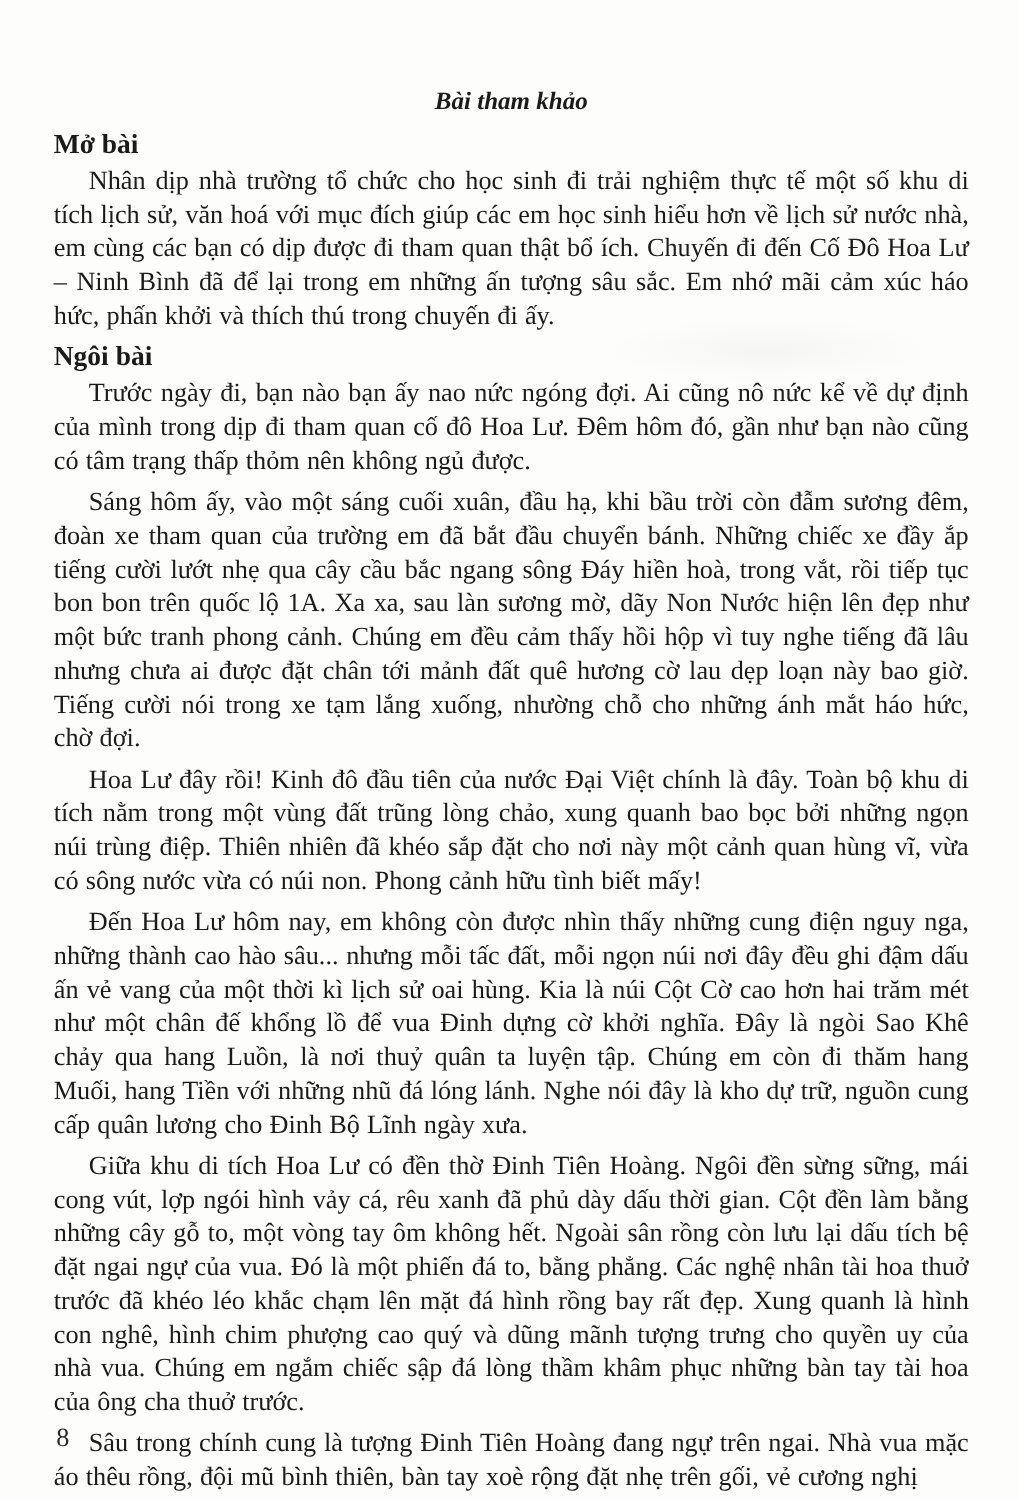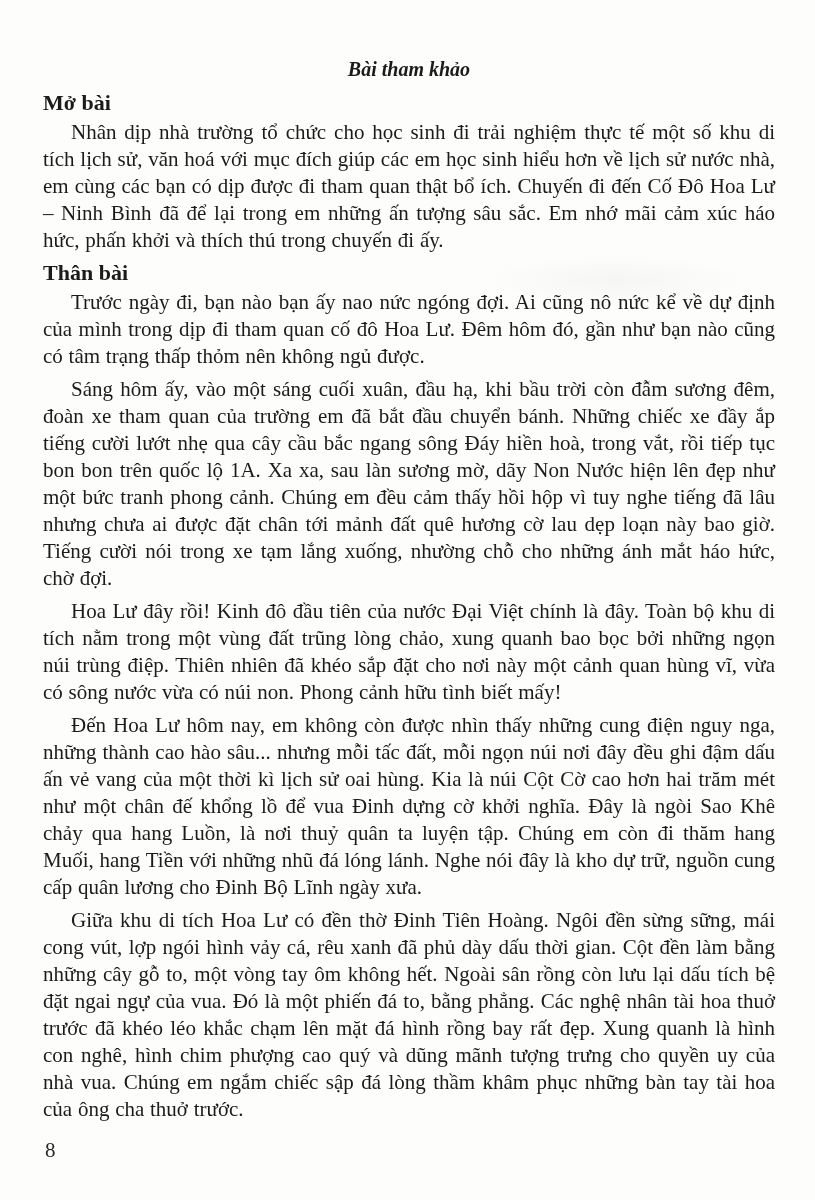--- a/index.html
+++ b/index.html
@@ -18,21 +18,21 @@
     overflow: hidden;
     font-family: "Liberation Serif", "DejaVu Serif", serif;
     color: #1b1b1b;
   }
   .essay-title {
     text-align: center;
     font-weight: bold;
     font-style: italic;
     font-size: 20px;
     line-height: 26px;
-    margin: 0 0 8px 0;
+    margin: 12px 0 8px 0;
   }
   .section-heading {
     font-size: 22px;
     font-weight: bold;
     line-height: 26px;
     margin: 2px 0 3px 0;
   }
   .para {
     font-size: 21px;
     line-height: 27px;
@@ -65,28 +65,29 @@
 <div class="page">
 
   <div class="scan-artifact"></div>
 
   <div class="essay-title">Bài tham khảo</div>
 
   <div class="section-heading">Mở bài</div>
 
   <p class="para">Nhân dịp nhà trường tổ chức cho học sinh đi trải nghiệm thực tế một số khu di tích lịch sử, văn hoá với mục đích giúp các em học sinh hiểu hơn về lịch sử nước nhà, em cùng các bạn có dịp được đi tham quan thật bổ ích. Chuyến đi đến Cố Đô Hoa Lư – Ninh Bình đã để lại trong em những ấn tượng sâu sắc. Em nhớ mãi cảm xúc háo hức, phấn khởi và thích thú trong chuyến đi ấy.</p>
 
-  <div class="section-heading">Thân bài</div>
+  <div class="section-heading">Ngôi bài</div>
 
   <p class="para">Trước ngày đi, bạn nào bạn ấy nao nức ngóng đợi. Ai cũng nô nức kể về dự định của mình trong dịp đi tham quan cố đô Hoa Lư. Đêm hôm đó, gần như bạn nào cũng có tâm trạng thấp thỏm nên không ngủ được.</p>
 
   <p class="para">Sáng hôm ấy, vào một sáng cuối xuân, đầu hạ, khi bầu trời còn đẫm sương đêm, đoàn xe tham quan của trường em đã bắt đầu chuyển bánh. Những chiếc xe đầy ắp tiếng cười lướt nhẹ qua cây cầu bắc ngang sông Đáy hiền hoà, trong vắt, rồi tiếp tục bon bon trên quốc lộ 1A. Xa xa, sau làn sương mờ, dãy Non Nước hiện lên đẹp như một bức tranh phong cảnh. Chúng em đều cảm thấy hồi hộp vì tuy nghe tiếng đã lâu nhưng chưa ai được đặt chân tới mảnh đất quê hương cờ lau dẹp loạn này bao giờ. Tiếng cười nói trong xe tạm lắng xuống, nhường chỗ cho những ánh mắt háo hức, chờ đợi.</p>
 
   <p class="para">Hoa Lư đây rồi! Kinh đô đầu tiên của nước Đại Việt chính là đây. Toàn bộ khu di tích nằm trong một vùng đất trũng lòng chảo, xung quanh bao bọc bởi những ngọn núi trùng điệp. Thiên nhiên đã khéo sắp đặt cho nơi này một cảnh quan hùng vĩ, vừa có sông nước vừa có núi non. Phong cảnh hữu tình biết mấy!</p>
 
   <p class="para">Đến Hoa Lư hôm nay, em không còn được nhìn thấy những cung điện nguy nga, những thành cao hào sâu... nhưng mỗi tấc đất, mỗi ngọn núi nơi đây đều ghi đậm dấu ấn vẻ vang của một thời kì lịch sử oai hùng. Kia là núi Cột Cờ cao hơn hai trăm mét như một chân đế khổng lồ để vua Đinh dựng cờ khởi nghĩa. Đây là ngòi Sao Khê chảy qua hang Luồn, là nơi thuỷ quân ta luyện tập. Chúng em còn đi thăm hang Muối, hang Tiền với những nhũ đá lóng lánh. Nghe nói đây là kho dự trữ, nguồn cung cấp quân lương cho Đinh Bộ Lĩnh ngày xưa.</p>
 
   <p class="para">Giữa khu di tích Hoa Lư có đền thờ Đinh Tiên Hoàng. Ngôi đền sừng sững, mái cong vút, lợp ngói hình vảy cá, rêu xanh đã phủ dày dấu thời gian. Cột đền làm bằng những cây gỗ to, một vòng tay ôm không hết. Ngoài sân rồng còn lưu lại dấu tích bệ đặt ngai ngự của vua. Đó là một phiến đá to, bằng phẳng. Các nghệ nhân tài hoa thuở trước đã khéo léo khắc chạm lên mặt đá hình rồng bay rất đẹp. Xung quanh là hình con nghê, hình chim phượng cao quý và dũng mãnh tượng trưng cho quyền uy của nhà vua. Chúng em ngắm chiếc sập đá lòng thầm khâm phục những bàn tay tài hoa của ông cha thuở trước.</p>
 
+  <p class="para">Sâu trong chính cung là tượng Đinh Tiên Hoàng đang ngự trên ngai. Nhà vua mặc áo thêu rồng, đội mũ bình thiên, bàn tay xoè rộng đặt nhẹ trên gối, vẻ cương nghị</p>
 
   <div class="page-number">8</div>
 
 </div>
 
 </body></html>

